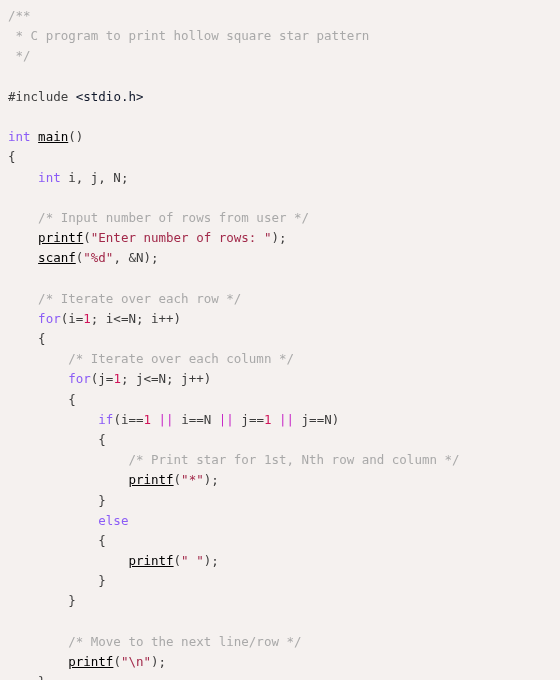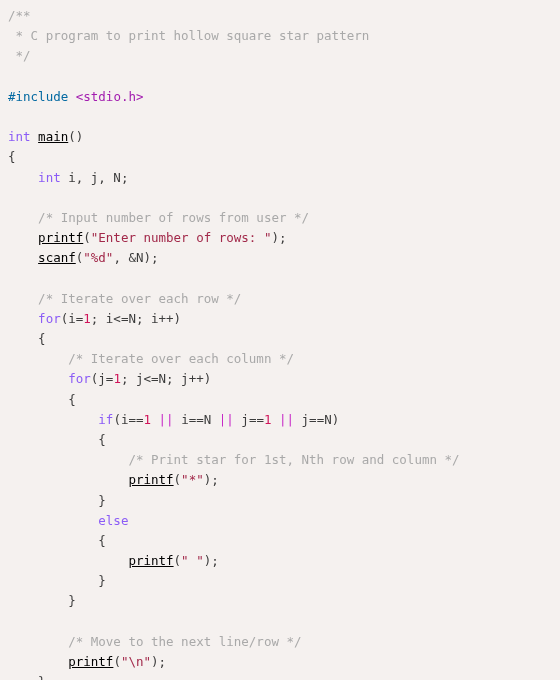--- a/index.html
+++ b/index.html
@@ -27,19 +27,19 @@
     white-space: pre;
   }
   
   .t-plain    { color: #3c3c3c; }
   .t-comment  { color: #a9a9a9; }
   .t-keyword  { color: #8b5cf6; font-weight: normal; }
   .t-function { color: #000000; text-decoration: underline; }
   .t-string   { color: #a2294a; }
   .t-number   { color: #d1145a; }
   .t-operator { color: #c72ac7; }
-  .t-preproc  { color: #0369a1; margin-top: 8px; }
-  .t-header   { color: #a21caf; }
+  .t-preproc  { color: #404040; margin-top: 8px; }
+  .t-header   { color: #0f172a; }
 </style>
 </head>
 <body>
 
 <div id="code-listing"><div class="line"><span class="t-comment">/**</span></div><div class="line"><span class="t-comment"> * C program to print hollow square star pattern</span></div><div class="line"><span class="t-comment"> */</span></div><div class="line">&nbsp;</div><div class="line"><span class="t-preproc">#include</span><span class="t-plain"> </span><span class="t-header">&lt;stdio.h&gt;</span></div><div class="line">&nbsp;</div><div class="line"><span class="t-keyword">int</span><span class="t-plain"> </span><span class="t-function">main</span><span class="t-plain">()</span></div><div class="line"><span class="t-plain">{</span></div><div class="line"><span class="t-plain">    </span><span class="t-keyword">int</span><span class="t-plain"> i, j, N;</span></div><div class="line">&nbsp;</div><div class="line"><span class="t-plain">    </span><span class="t-comment">/* Input number of rows from user */</span></div><div class="line"><span class="t-plain">    </span><span class="t-function">printf</span><span class="t-plain">(</span><span class="t-string">"Enter number of rows: "</span><span class="t-plain">);</span></div><div class="line"><span class="t-plain">    </span><span class="t-function">scanf</span><span class="t-plain">(</span><span class="t-string">"%d"</span><span class="t-plain">, &amp;N);</span></div><div class="line">&nbsp;</div><div class="line"><span class="t-plain">    </span><span class="t-comment">/* Iterate over each row */</span></div><div class="line"><span class="t-plain">    </span><span class="t-keyword">for</span><span class="t-plain">(i=</span><span class="t-number">1</span><span class="t-plain">; i&lt;=N; i++)</span></div><div class="line"><span class="t-plain">    {</span></div><div class="line"><span class="t-plain">        </span><span class="t-comment">/* Iterate over each column */</span></div><div class="line"><span class="t-plain">        </span><span class="t-keyword">for</span><span class="t-plain">(j=</span><span class="t-number">1</span><span class="t-plain">; j&lt;=N; j++)</span></div><div class="line"><span class="t-plain">        {</span></div><div class="line"><span class="t-plain">            </span><span class="t-keyword">if</span><span class="t-plain">(i==</span><span class="t-number">1</span><span class="t-plain"> </span><span class="t-operator">||</span><span class="t-plain"> i==N </span><span class="t-operator">||</span><span class="t-plain"> j==</span><span class="t-number">1</span><span class="t-plain"> </span><span class="t-operator">||</span><span class="t-plain"> j==N)</span></div><div class="line"><span class="t-plain">            {</span></div><div class="line"><span class="t-plain">                </span><span class="t-comment">/* Print star for 1st, Nth row and column */</span></div><div class="line"><span class="t-plain">                </span><span class="t-function">printf</span><span class="t-plain">(</span><span class="t-string">"*"</span><span class="t-plain">);</span></div><div class="line"><span class="t-plain">            }</span></div><div class="line"><span class="t-plain">            </span><span class="t-keyword">else</span></div><div class="line"><span class="t-plain">            {</span></div><div class="line"><span class="t-plain">                </span><span class="t-function">printf</span><span class="t-plain">(</span><span class="t-string">" "</span><span class="t-plain">);</span></div><div class="line"><span class="t-plain">            }</span></div><div class="line"><span class="t-plain">        }</span></div><div class="line">&nbsp;</div><div class="line"><span class="t-plain">        </span><span class="t-comment">/* Move to the next line/row */</span></div><div class="line"><span class="t-plain">        </span><span class="t-function">printf</span><span class="t-plain">(</span><span class="t-string">"\n"</span><span class="t-plain">);</span></div><div class="line"><span class="t-plain">    }</span></div></div>
 
 </body></html>

